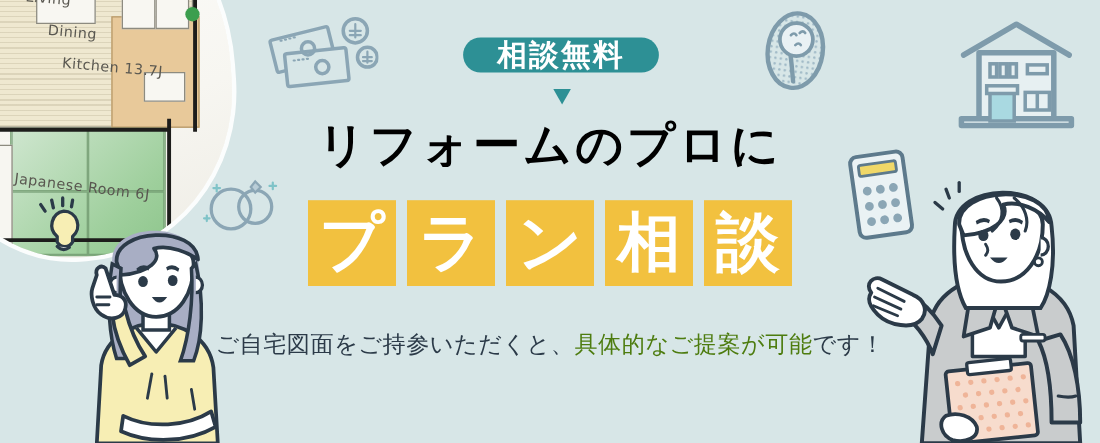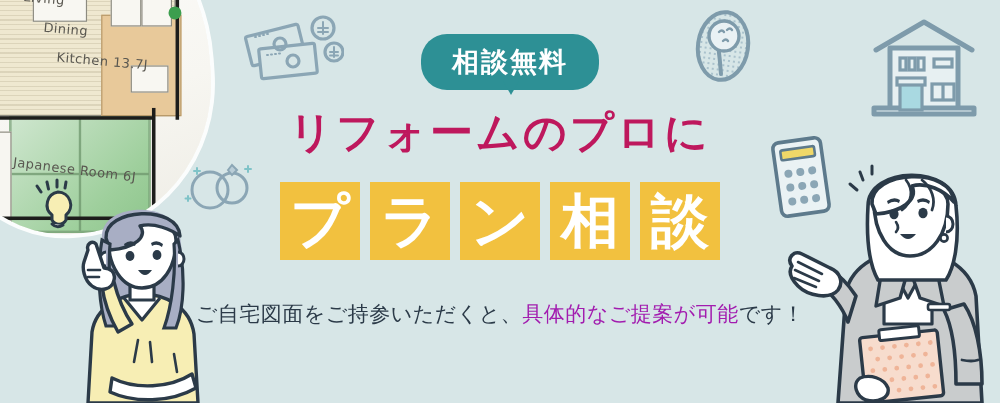--- a/index.html
+++ b/index.html
@@ -87,21 +87,21 @@
     background: #3c9e4e;
     border-radius: 2px;
   }
 
   
   .badge {
     position: absolute;
     left: 421px;
     top: 34px;
     width: 178px;
-    height: 56px;
+    height: 32px;
     background: #2d9095;
     border-radius: 26px;
     display: flex;
     align-items: center;
     justify-content: center;
   }
   .badge-label {
     color: #ffffff;
     font-size: 27px;
     font-weight: bold;
@@ -117,21 +117,21 @@
     border-right: 8px solid transparent;
     border-top: 14px solid #2d9095;
   }
 
   
   .headline1 {
     position: absolute;
     left: 0; right: 0;
     top: 108px;
     text-align: center;
-    color: #be185d;
+    color: #000000;
     font-size: 43px;
     font-weight: bold;
     letter-spacing: 3px;
     line-height: 1.15;
   }
 
   
   .tiles {
     position: absolute;
     left: 0; right: 0;
@@ -159,21 +159,21 @@
   .subtext {
     position: absolute;
     left: 0; right: 0;
     top: 296px;
     text-align: center;
     color: #2b3a48;
     font-size: 21px;
     line-height: 1.75;
     letter-spacing: .5px;
   }
-  .subtext .hl { color: #a21caf; }
+  .subtext .hl { color: #4d7c0f; }
   .subtext .l2 { display: block; }
 
   
   .icon { position: absolute; }
   .icon svg { display: block; }
 
   .ic-money { left: 240px; top: 12px; }
   .ic-tree  { left: 694px; top: 8px; }
   .ic-house { left: 866px; top: 16px; }
   .ic-calc  { left: 764px; top: 132px; }

